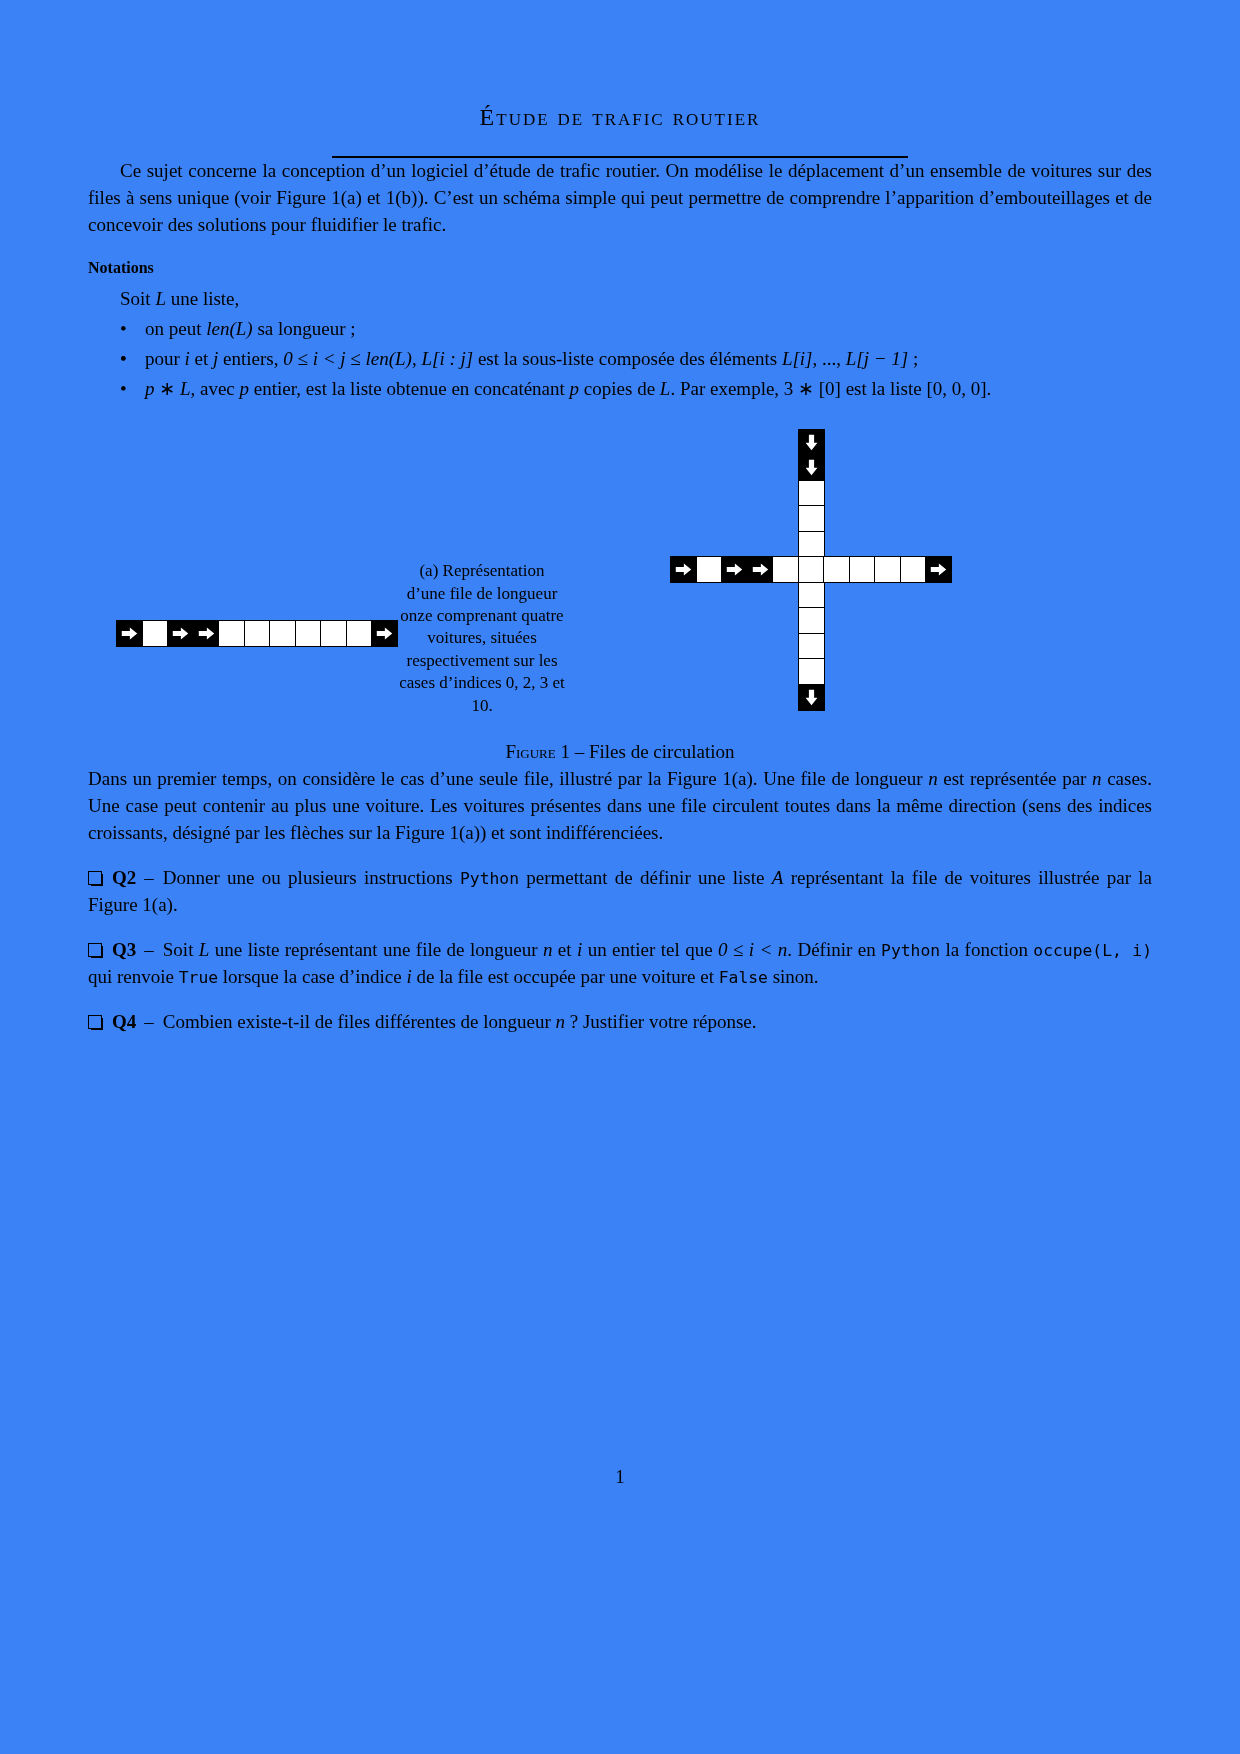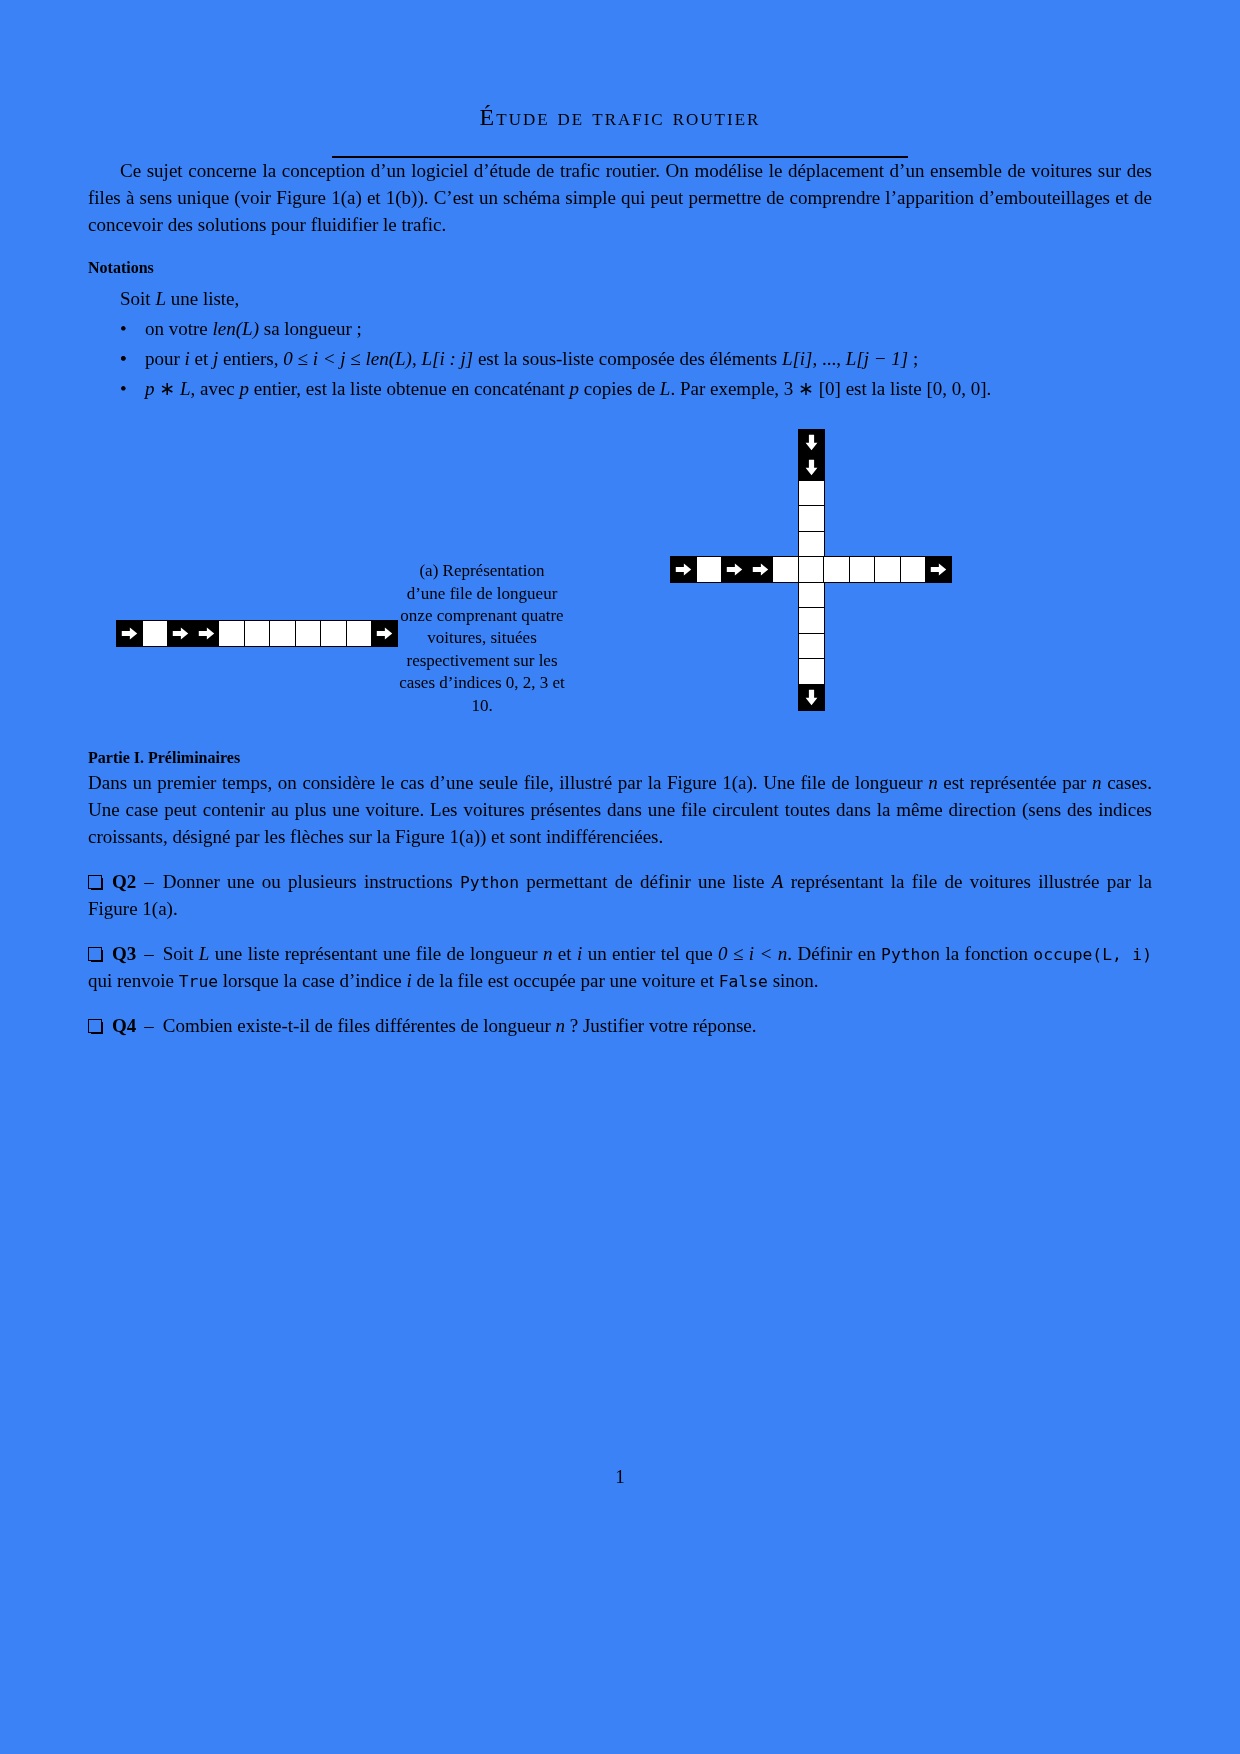--- a/index.html
+++ b/index.html
@@ -71,21 +71,21 @@
     <div class="doc-title">Étude de trafic routier</div>
     <div class="title-rule"></div>
 
     <p class="para indent mt-lg"><span class="seg-r">Ce sujet concerne la conception d’un logiciel d’étude de trafic routier. On modélise le déplacement d’un ensemble de voitures sur des files à sens unique (voir Figure 1(a) et 1(b)). C’est un schéma simple qui peut permettre de comprendre l’apparition d’embouteillages et de concevoir des solutions pour fluidifier le trafic.</span></p>
 
     <h2 class="heading">Notations</h2>
     <p class="para indent" style="margin-top:6px;"><span class="seg-r">Soit </span><span class="seg-m">L</span><span class="seg-r"> une liste,</span></p>
 
     <div class="item">
       <span class="bullet">•</span>
-      <span><span class="seg-r">on votre </span><span class="seg-m">len(L)</span><span class="seg-r"> sa longueur ;</span></span>
+      <span><span class="seg-r">on peut </span><span class="seg-m">len(L)</span><span class="seg-r"> sa longueur ;</span></span>
     </div>
     <div class="item">
       <span class="bullet">•</span>
     </div>
     <div class="item">
       <span class="bullet">•</span>
       <span><span class="seg-r">pour </span><span class="seg-m">i</span><span class="seg-r"> et </span><span class="seg-m">j</span><span class="seg-r"> entiers, </span><span class="seg-m">0 ≤ i &lt; j ≤ len(L)</span><span class="seg-r">, </span><span class="seg-m">L[i : j]</span><span class="seg-r"> est la sous-liste composée des éléments </span><span class="seg-m">L[i]</span><span class="seg-r">, ..., </span><span class="seg-m">L[j − 1]</span><span class="seg-r"> ;</span></span>
     </div>
     <div class="item">
       <span class="bullet">•</span>
@@ -200,22 +200,22 @@
                   <svg viewBox="0 0 16 16">
                     <path d="M1.5 5.8 H8.3 V3 L14.5 8 L8.3 13 V10.2 H1.5 Z" fill="#ffffff"></path>
                   </svg>
                 </span>
               </div>
             </div>
         </div>
       </div>
     </div>
 
-
-    <h2 class="heading" style="margin-top:30px;">Partie I. Préliminaires</h2>
+    <div class="figcaption"><span class="seg-sc">Figure</span><span class="seg-r"> 1 – Files de circulation</span></div>
+
     <p class="para mt-sm"><span class="seg-r">Dans un premier temps, on considère le cas d’une seule file, illustré par la Figure 1(a). Une file de longueur </span><span class="seg-m">n</span><span class="seg-r"> est représentée par </span><span class="seg-m">n</span><span class="seg-r"> cases. Une case peut contenir au plus une voiture. Les voitures présentes dans une file circulent toutes dans la même direction (sens des indices croissants, désigné par les flèches sur la Figure 1(a)) et sont indifférenciées.</span></p>
 
     <p class="question">
       <span class="qsquare"></span><span class="qlabel">Q2</span><span class="qdash">–</span><span><span class="seg-r">Donner une ou plusieurs instructions </span><span class="seg-c">Python</span><span class="seg-r"> permettant de définir une liste </span><span class="seg-m">A</span><span class="seg-r"> représentant la file de voitures illustrée par la Figure 1(a).</span></span>
     </p>
     <p class="question">
       <span class="qsquare"></span><span class="qlabel">Q3</span><span class="qdash">–</span><span><span class="seg-r">Soit </span><span class="seg-m">L</span><span class="seg-r"> une liste représentant une file de longueur </span><span class="seg-m">n</span><span class="seg-r"> et </span><span class="seg-m">i</span><span class="seg-r"> un entier tel que </span><span class="seg-m">0 ≤ i &lt; n</span><span class="seg-r">. Définir en </span><span class="seg-c">Python</span><span class="seg-r"> la fonction </span><span class="seg-c">occupe(L, i)</span><span class="seg-r"> qui renvoie </span><span class="seg-c">True</span><span class="seg-r"> lorsque la case d’indice </span><span class="seg-m">i</span><span class="seg-r"> de la file est occupée par une voiture et </span><span class="seg-c">False</span><span class="seg-r"> sinon.</span></span>
     </p>
     <p class="question">
       <span class="qsquare"></span><span class="qlabel">Q4</span><span class="qdash">–</span><span><span class="seg-r">Combien existe-t-il de files différentes de longueur </span><span class="seg-m">n</span><span class="seg-r"> ? Justifier votre réponse.</span></span>

